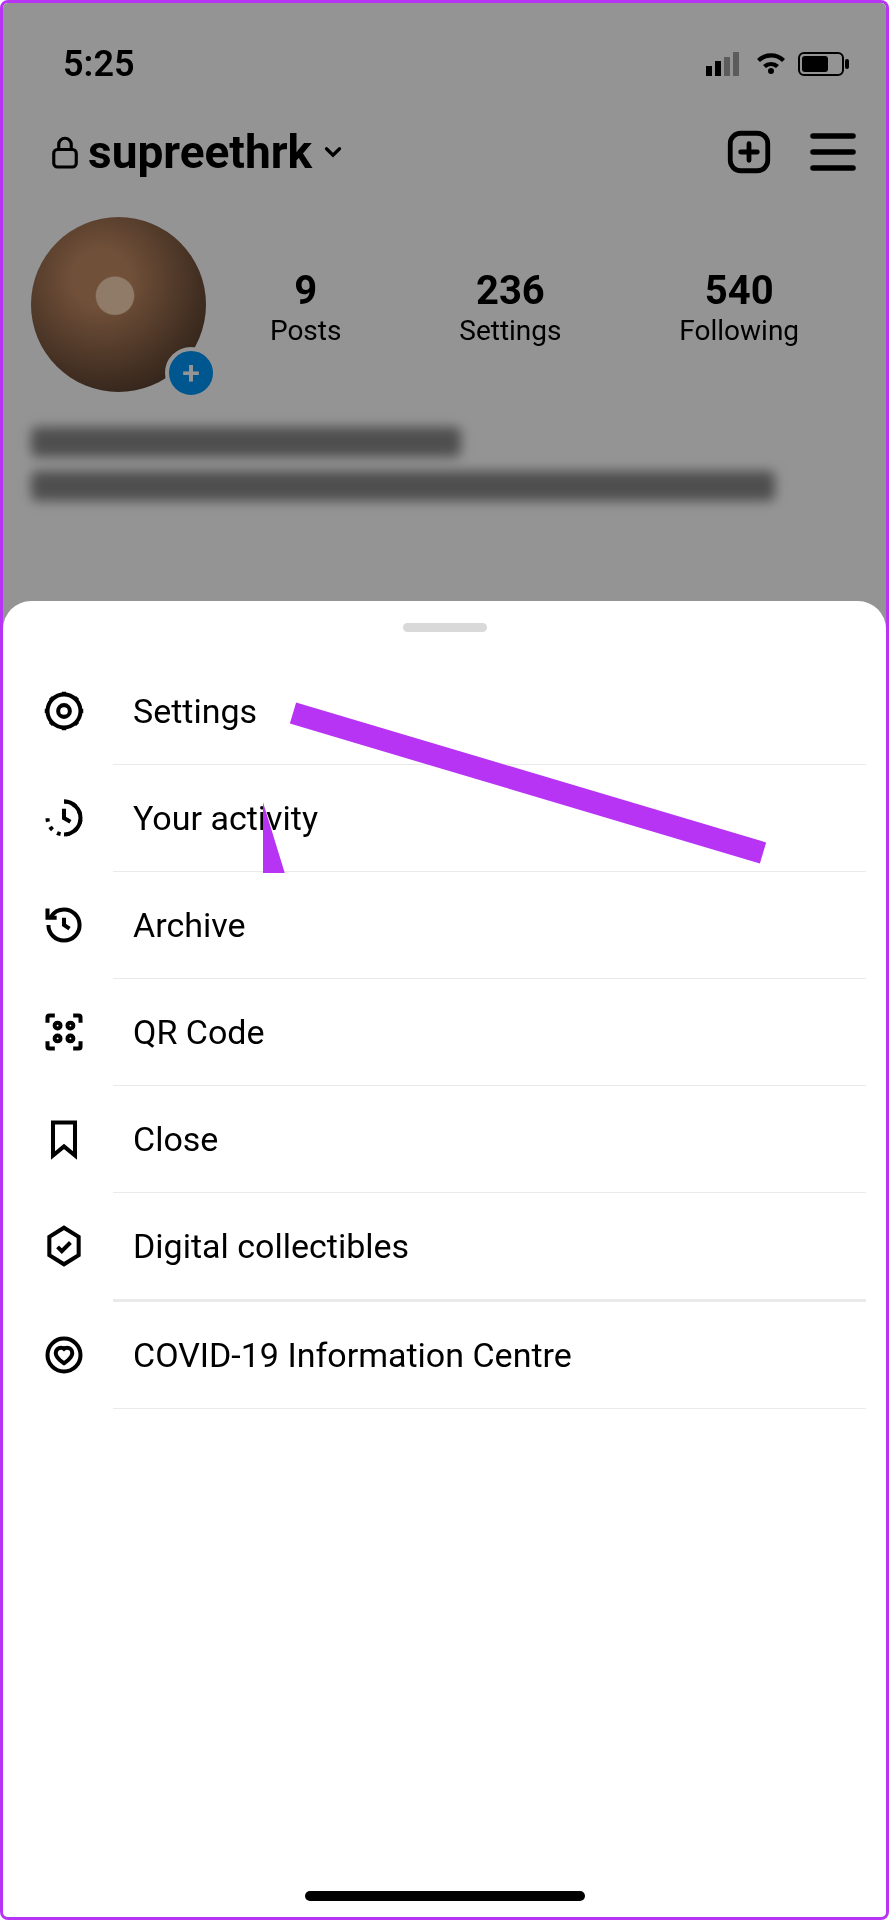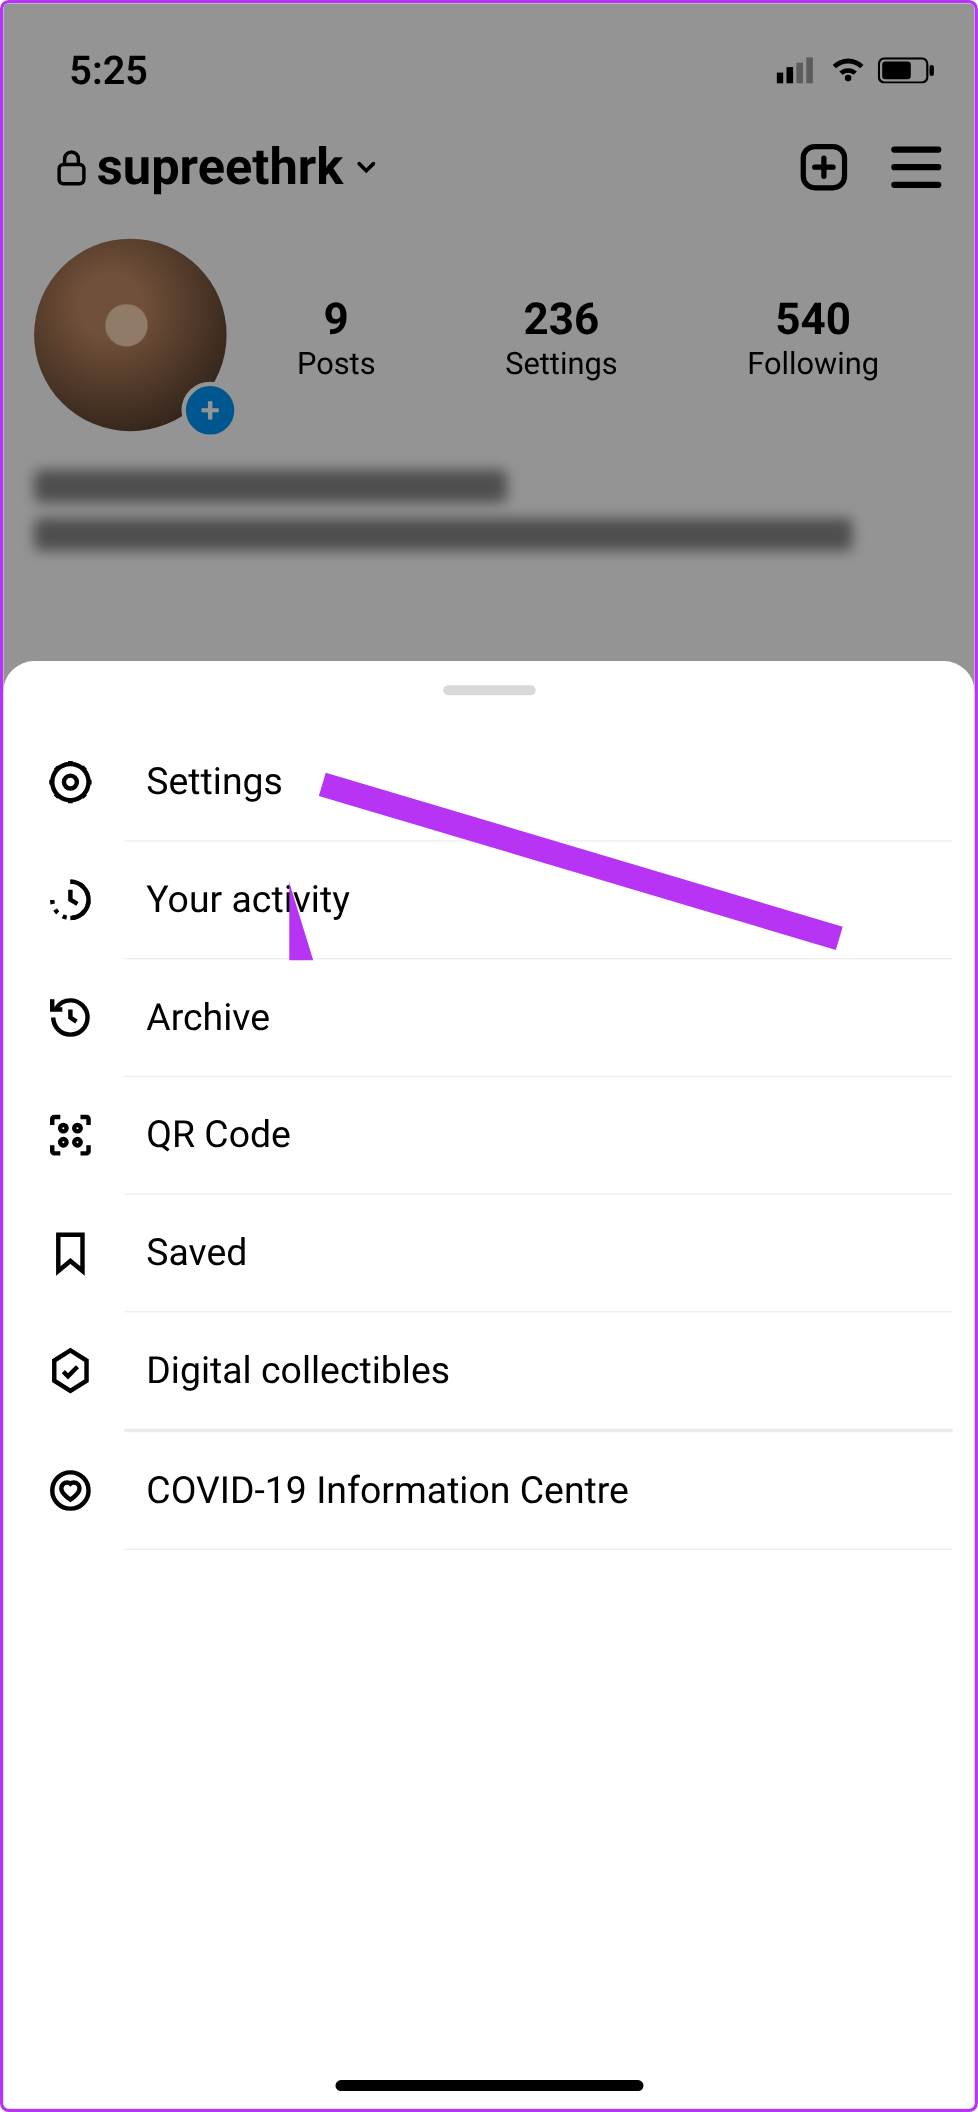--- a/index.html
+++ b/index.html
@@ -260,21 +260,21 @@
       <span class="menu-label">QR Code</span>
     </li>
     <div class="menu-sep"></div>
 
     <li class="menu-item">
       <span class="menu-icon">
         <svg viewBox="0 0 24 24">
             <path d="M6 3h12v18l-6-5-6 5z"></path>
           </svg>
       </span>
-      <span class="menu-label">Saved</span>
+      <span class="menu-label">Close</span>
     </li>
     <div class="menu-sep"></div>
 
     <li class="menu-item">
       <span class="menu-icon">
         <svg viewBox="0 0 24 24">
             <path d="M12 2l8 5v10l-8 5-8-5V7z"></path>
             <path d="M8.5 12.5l2.3 2.3 4.7-4.7"></path>
           </svg>
       </span>

